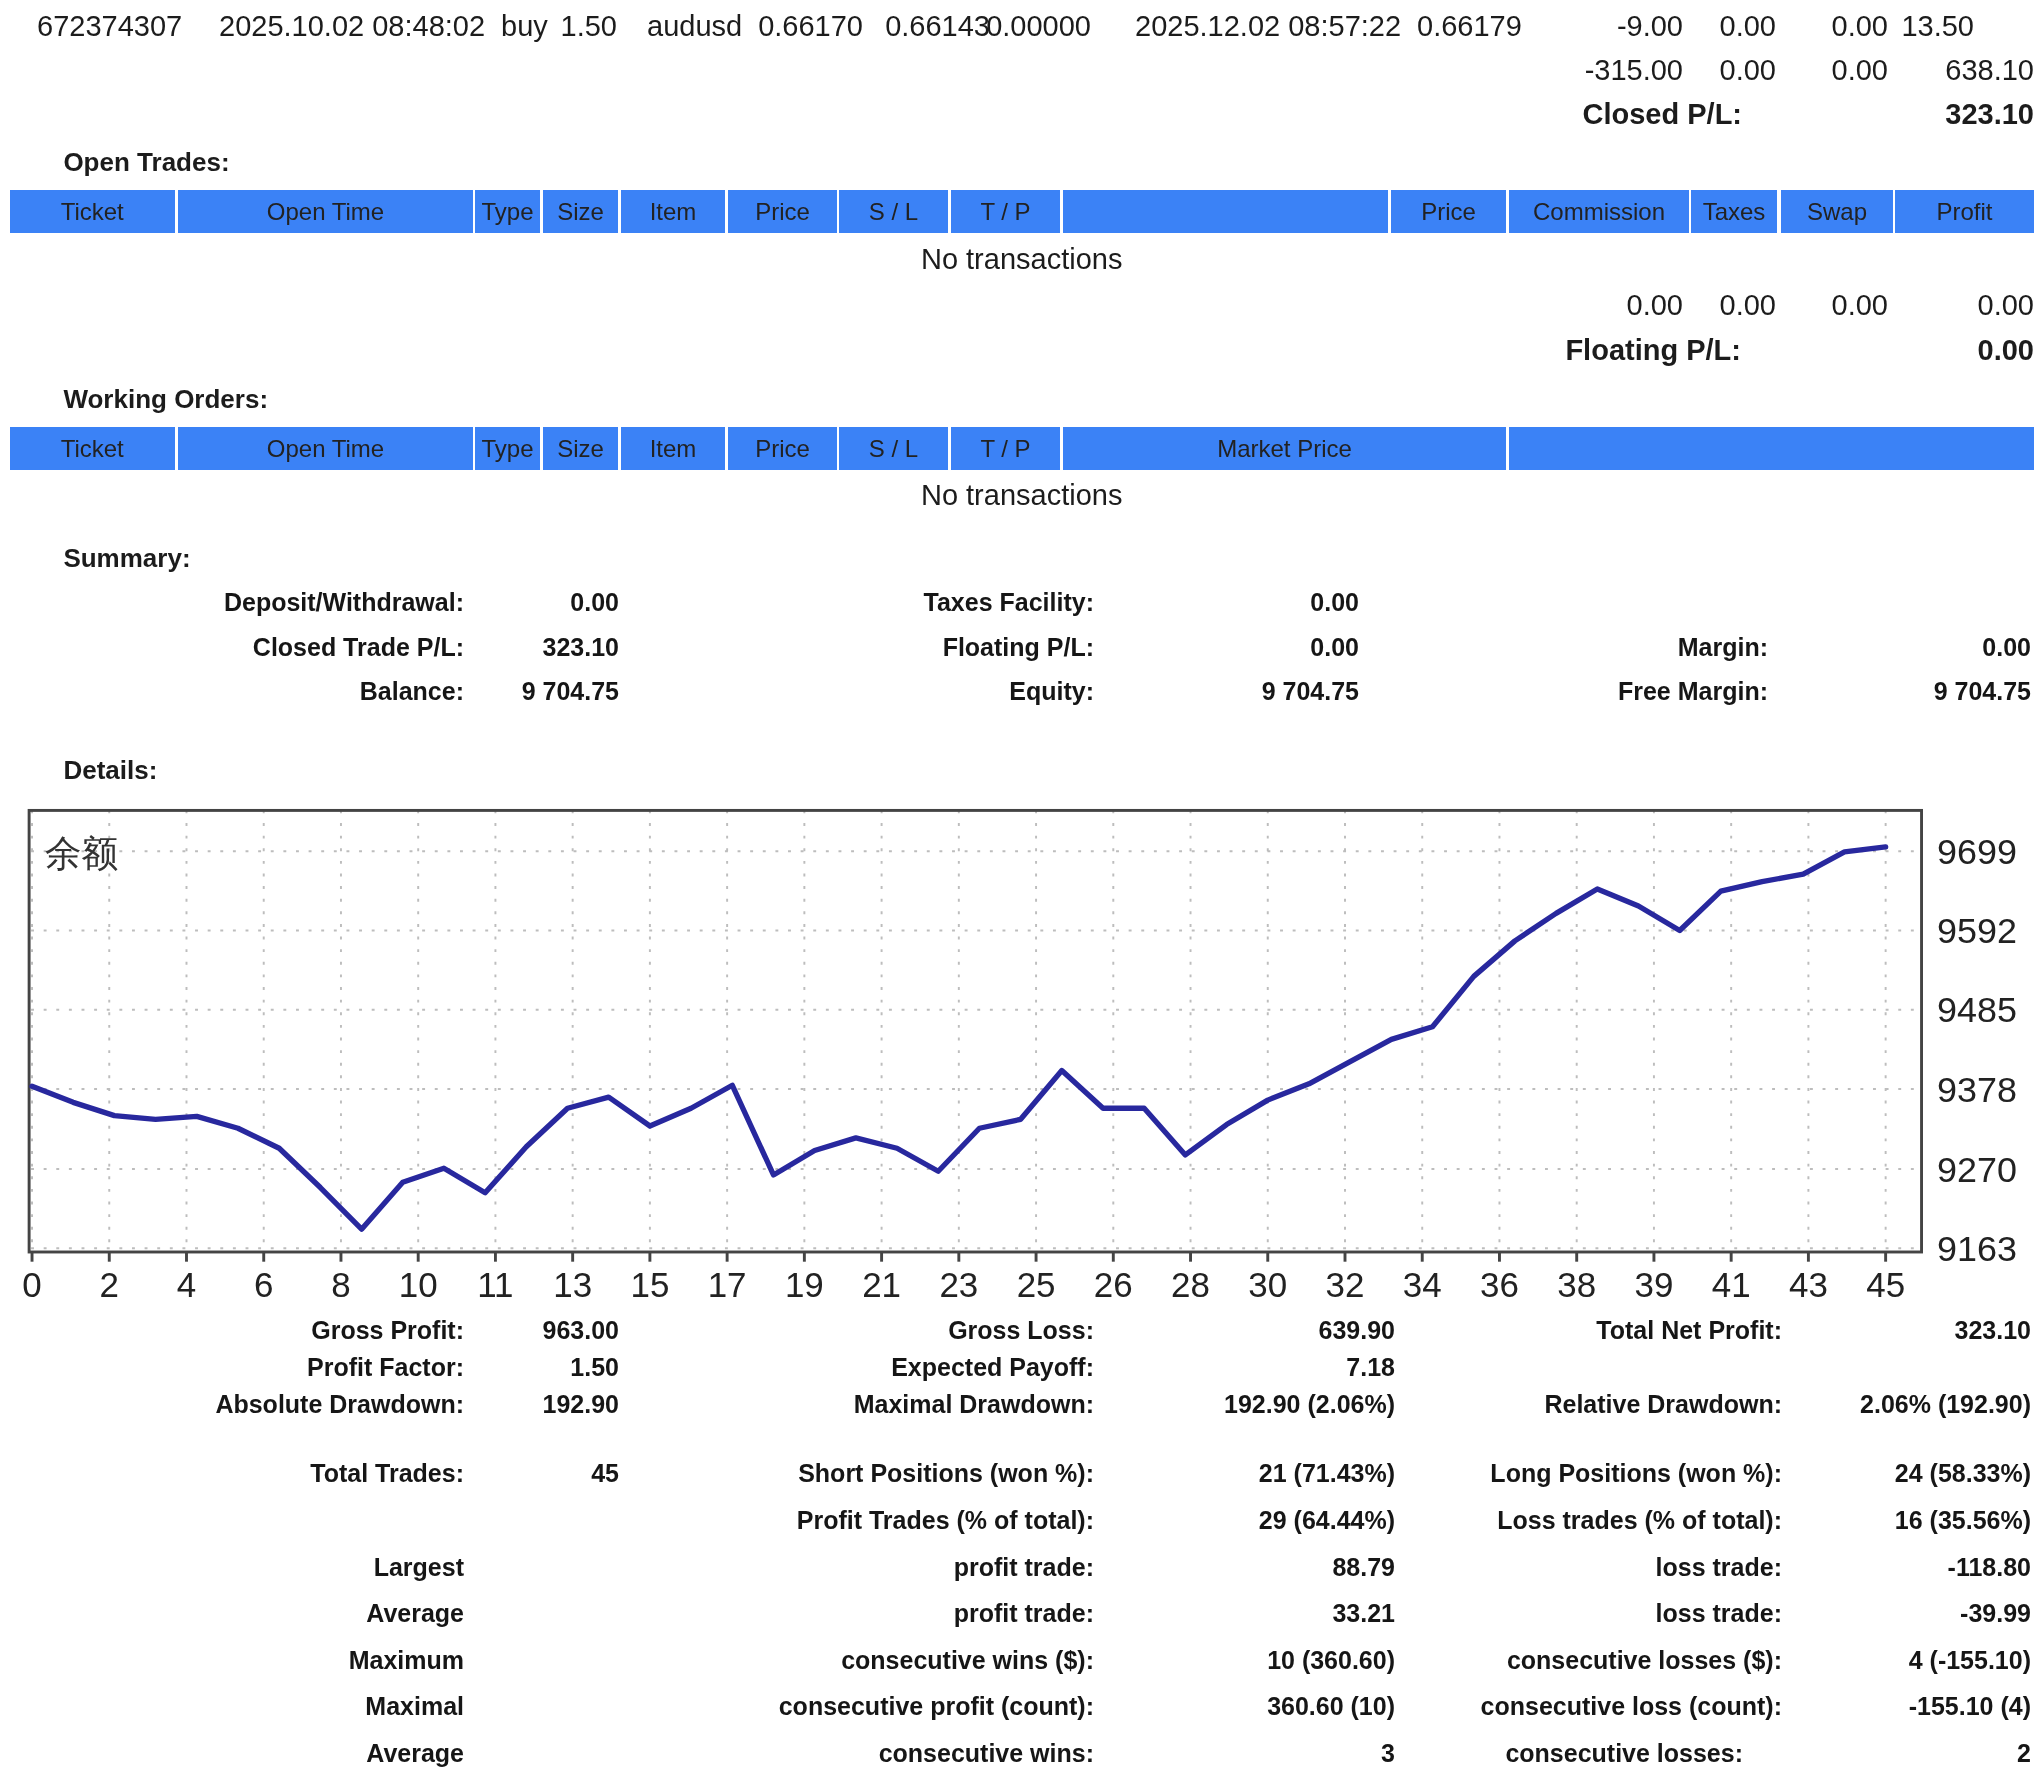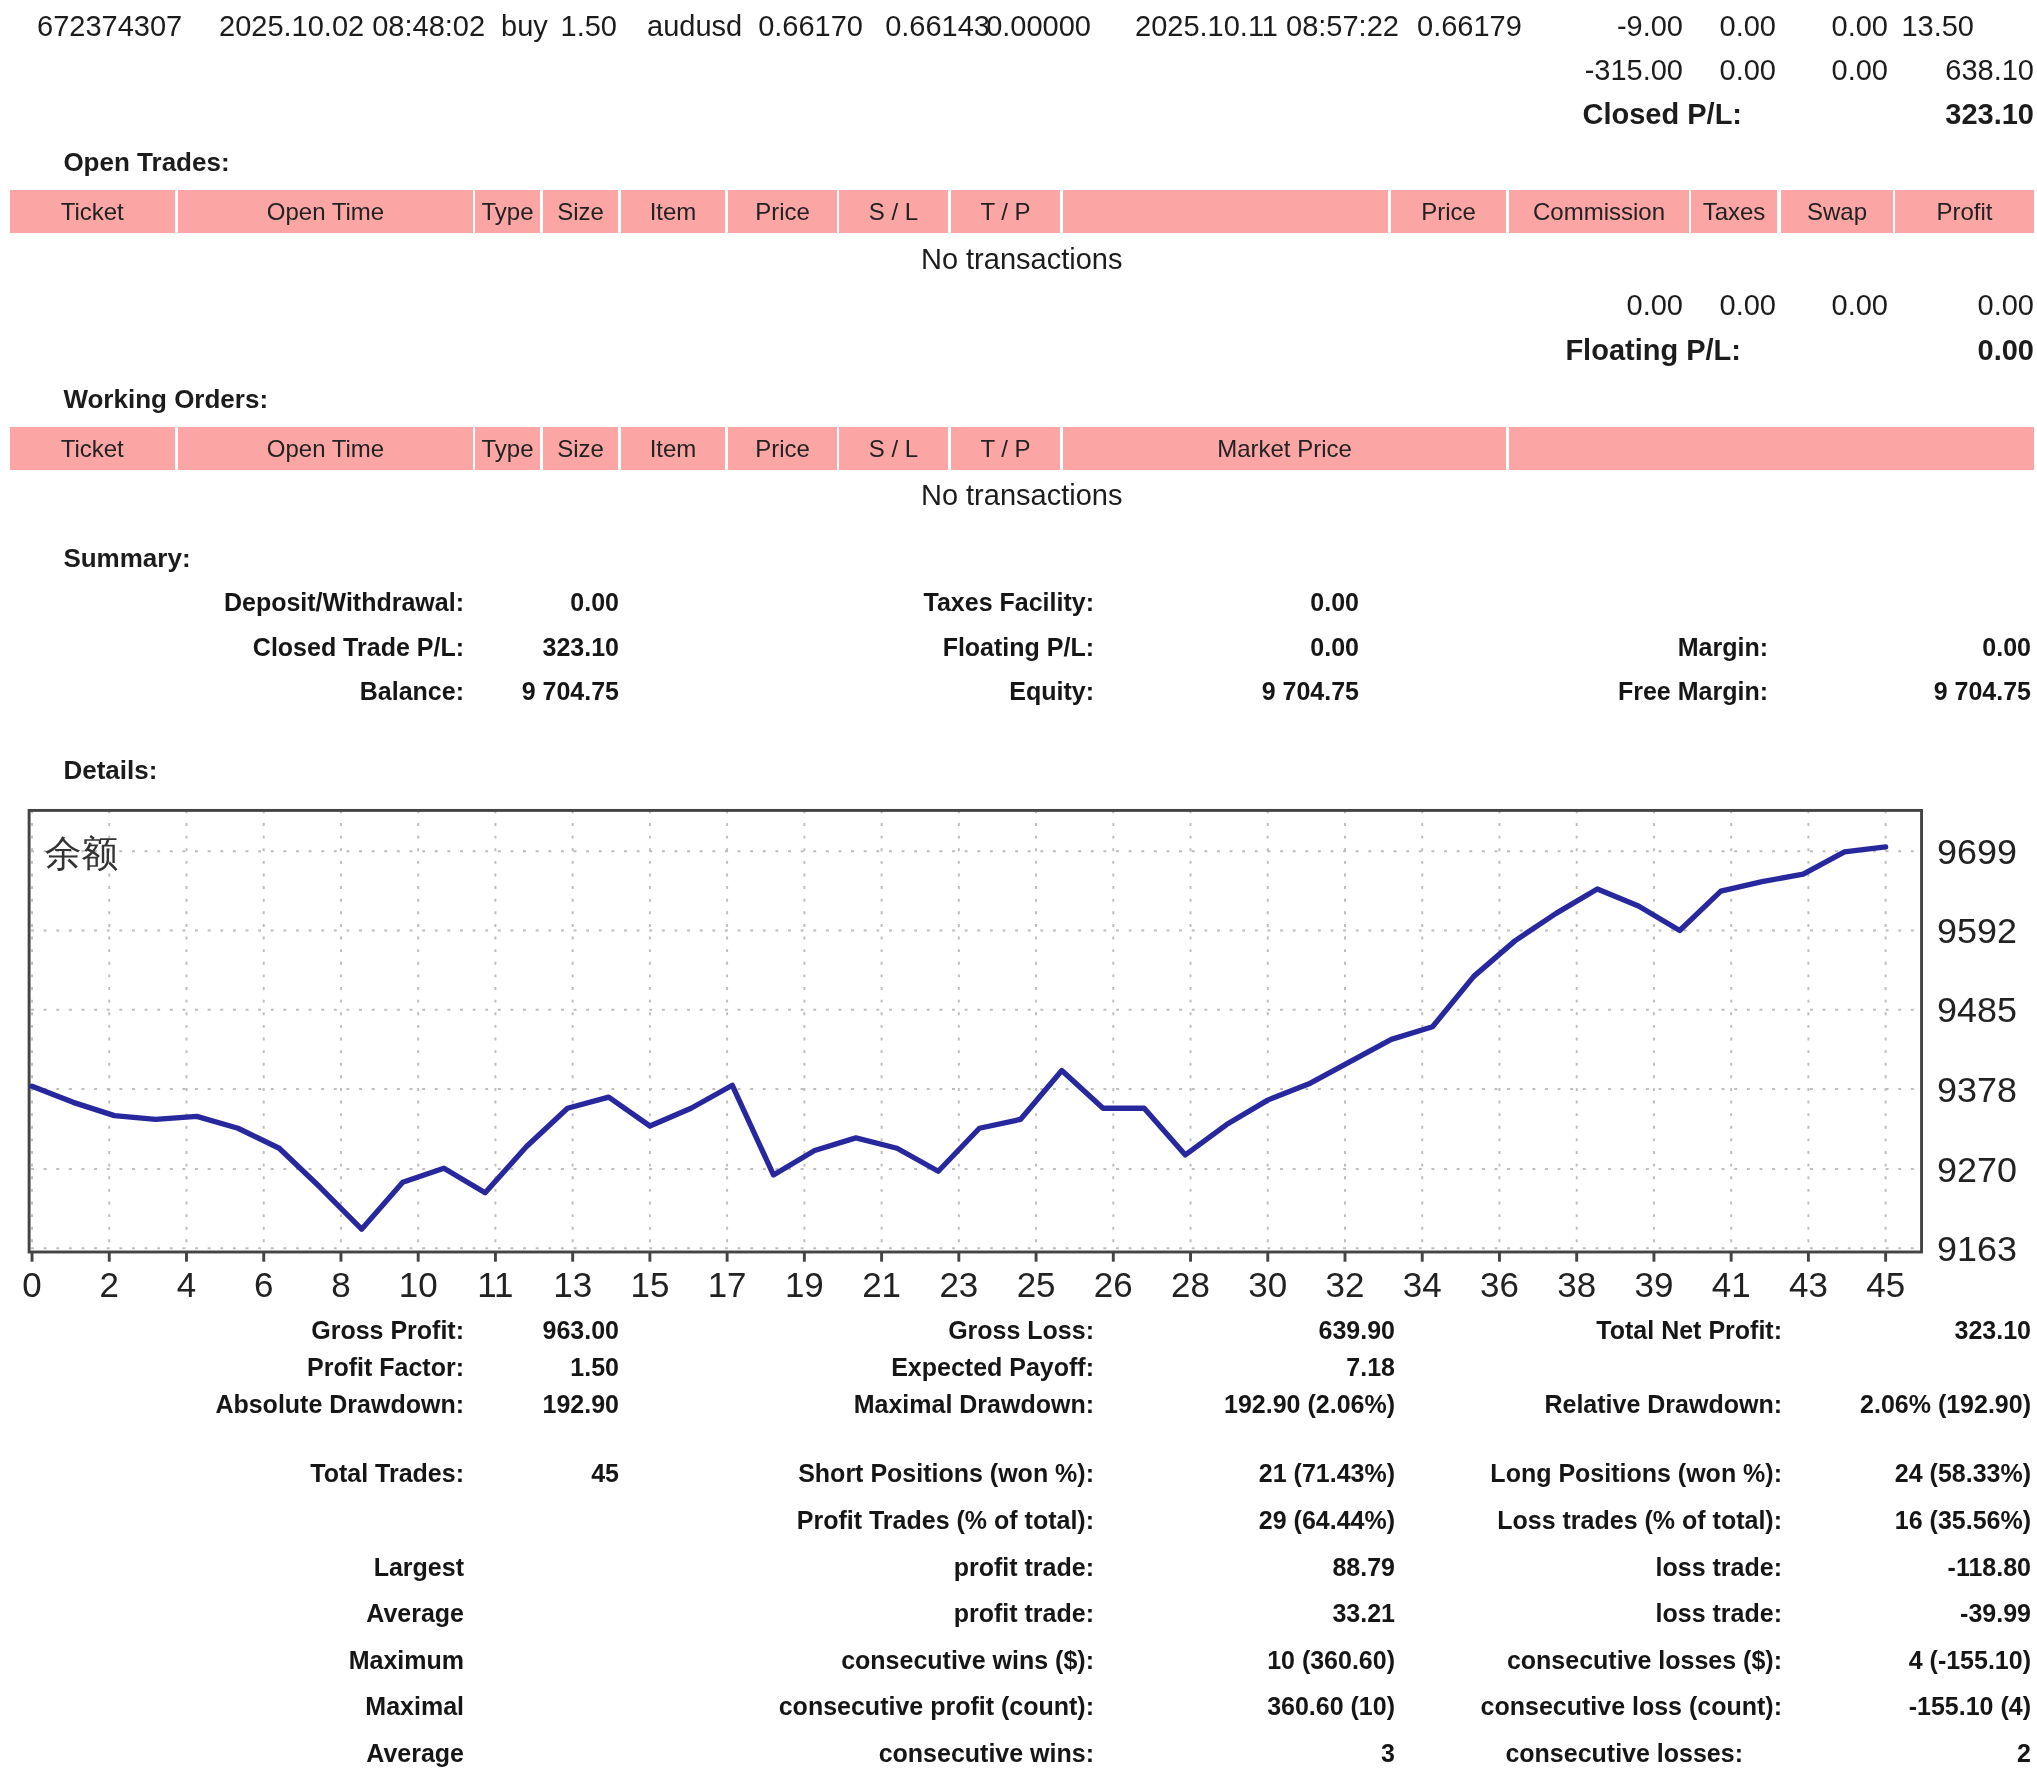--- a/index.html
+++ b/index.html
@@ -4,40 +4,40 @@
 <style>
   html,body{margin:0;padding:0;background:#fff;}
   .page{position:relative;width:2038px;height:1789px;background:#ffffff;
         font-family:"Liberation Sans","DejaVu Sans",sans-serif;color:#1c1c1c;overflow:hidden;}
   .abs{position:absolute;white-space:nowrap;}
   .t{font-size:29px;line-height:29px;}
   .b{font-weight:bold;}
   .sec{font-size:26px;font-weight:bold;line-height:31px;margin-left:44px;}
   .right{text-align:right;}
   .center{text-align:center;}
-  .hcell{position:absolute;height:43px;line-height:43px;background:#fca5a5;
+  .hcell{position:absolute;height:43px;line-height:43px;background:#3b82f6;
          text-align:center;font-size:24px;color:#222;overflow:hidden;}
   .sumcell{position:absolute;font-size:25px;font-weight:bold;line-height:29px;
            text-align:right;white-space:nowrap;color:#161616;}
   svg text{font-family:"Liberation Sans","DejaVu Sans",sans-serif;}
 </style>
 </head>
 <body>
 
 <div class="page">
 
   <span class="abs t" style="top:11.6px;left:37px">672374307</span>
   <span class="abs t" style="top:11.6px;left:219px">2025.10.02 08:48:02</span>
   <span class="abs t" style="top:11.6px;left:501px">buy</span>
   <span class="abs t right" style="top:11.6px;left:543px;width:74px">1.50</span>
   <span class="abs t" style="top:11.6px;left:647px">audusd</span>
   <span class="abs t right" style="top:12px;left:737px;width:126px">0.66170</span>
   <span class="abs t right" style="top:11.6px;left:864px;width:126px">0.66143</span>
   <span class="abs t right" style="top:11.6px;left:970px;width:121px">0.00000</span>
-  <span class="abs t" style="top:11.6px;left:1135px">2025.10.11 08:57:22</span>
+  <span class="abs t" style="top:11.6px;left:1135px">2025.12.02 08:57:22</span>
   <span class="abs t" style="top:11.6px;left:1417px">0.66179</span>
   <span class="abs t right" style="top:11.6px;left:1553px;width:130px">-9.00</span>
   <span class="abs t right" style="top:11.6px;left:1679px;width:97px">0.00</span>
   <span class="abs t right" style="top:11.6px;left:1791px;width:97px">0.00</span>
   <span class="abs t right" style="top:11.6px;left:1842px;width:132px">13.50</span>
 
   <span class="abs t right" style="top:56px;left:1514px;width:169px">-315.00</span>
   <span class="abs t right" style="top:56px;left:1679px;width:97px">0.00</span>
   <span class="abs t right" style="top:56px;left:1791px;width:97px">0.00</span>
   <span class="abs t right" style="top:56px;left:1883px;width:151px">638.10</span>

